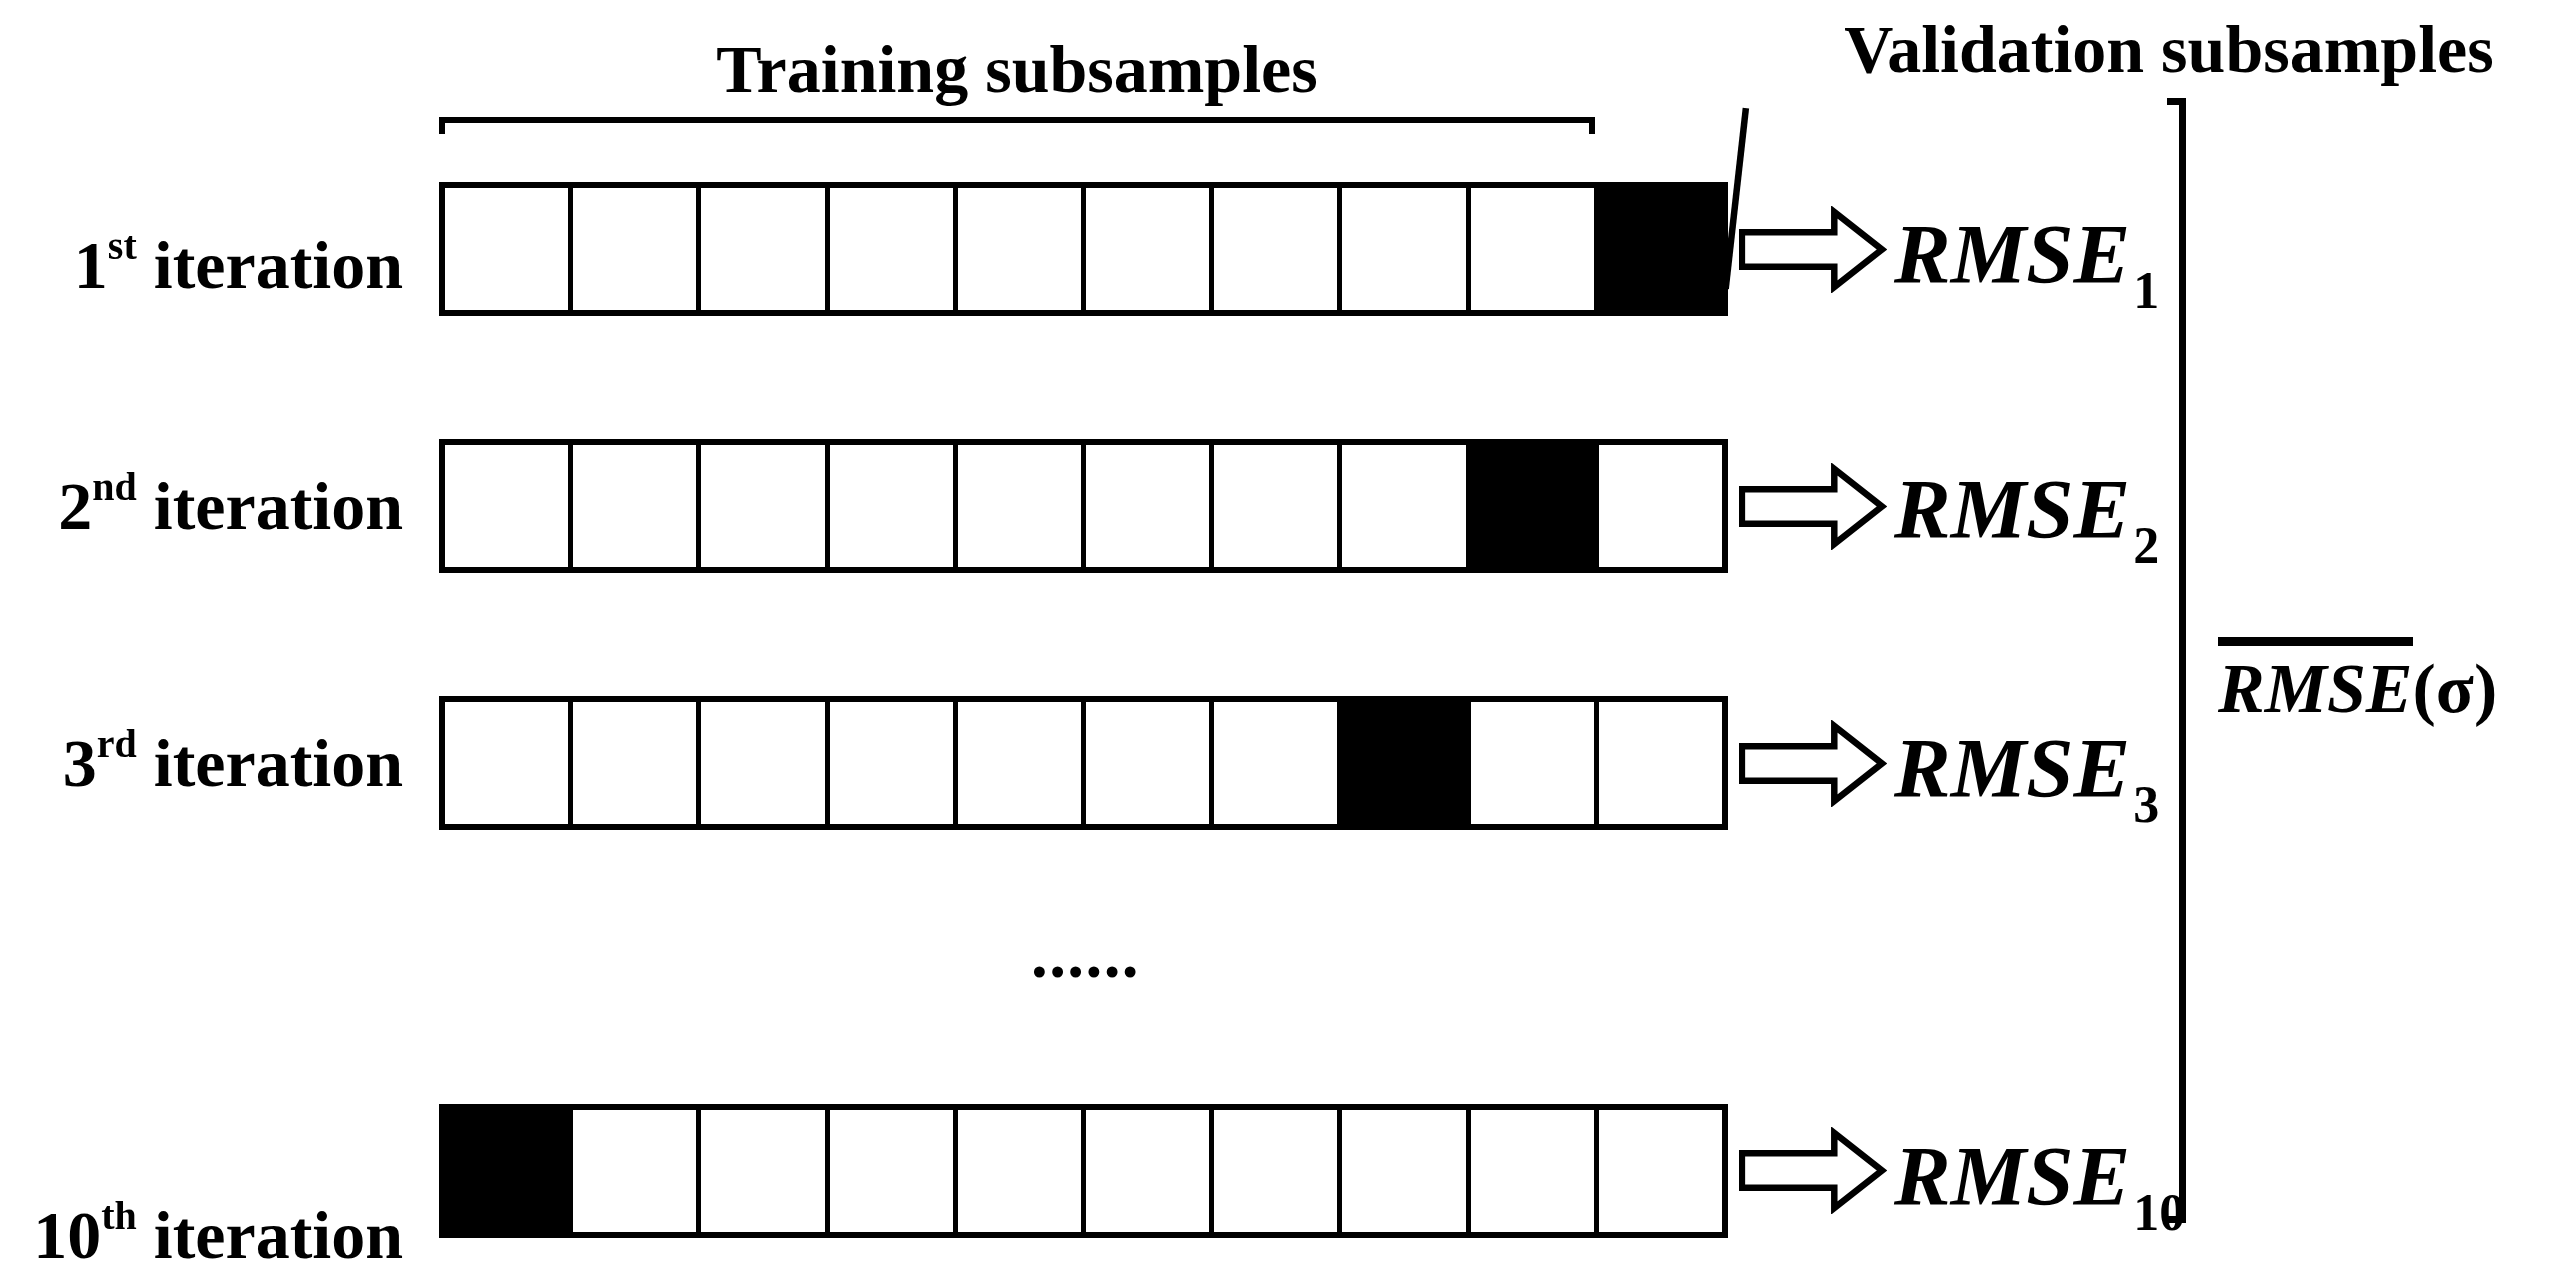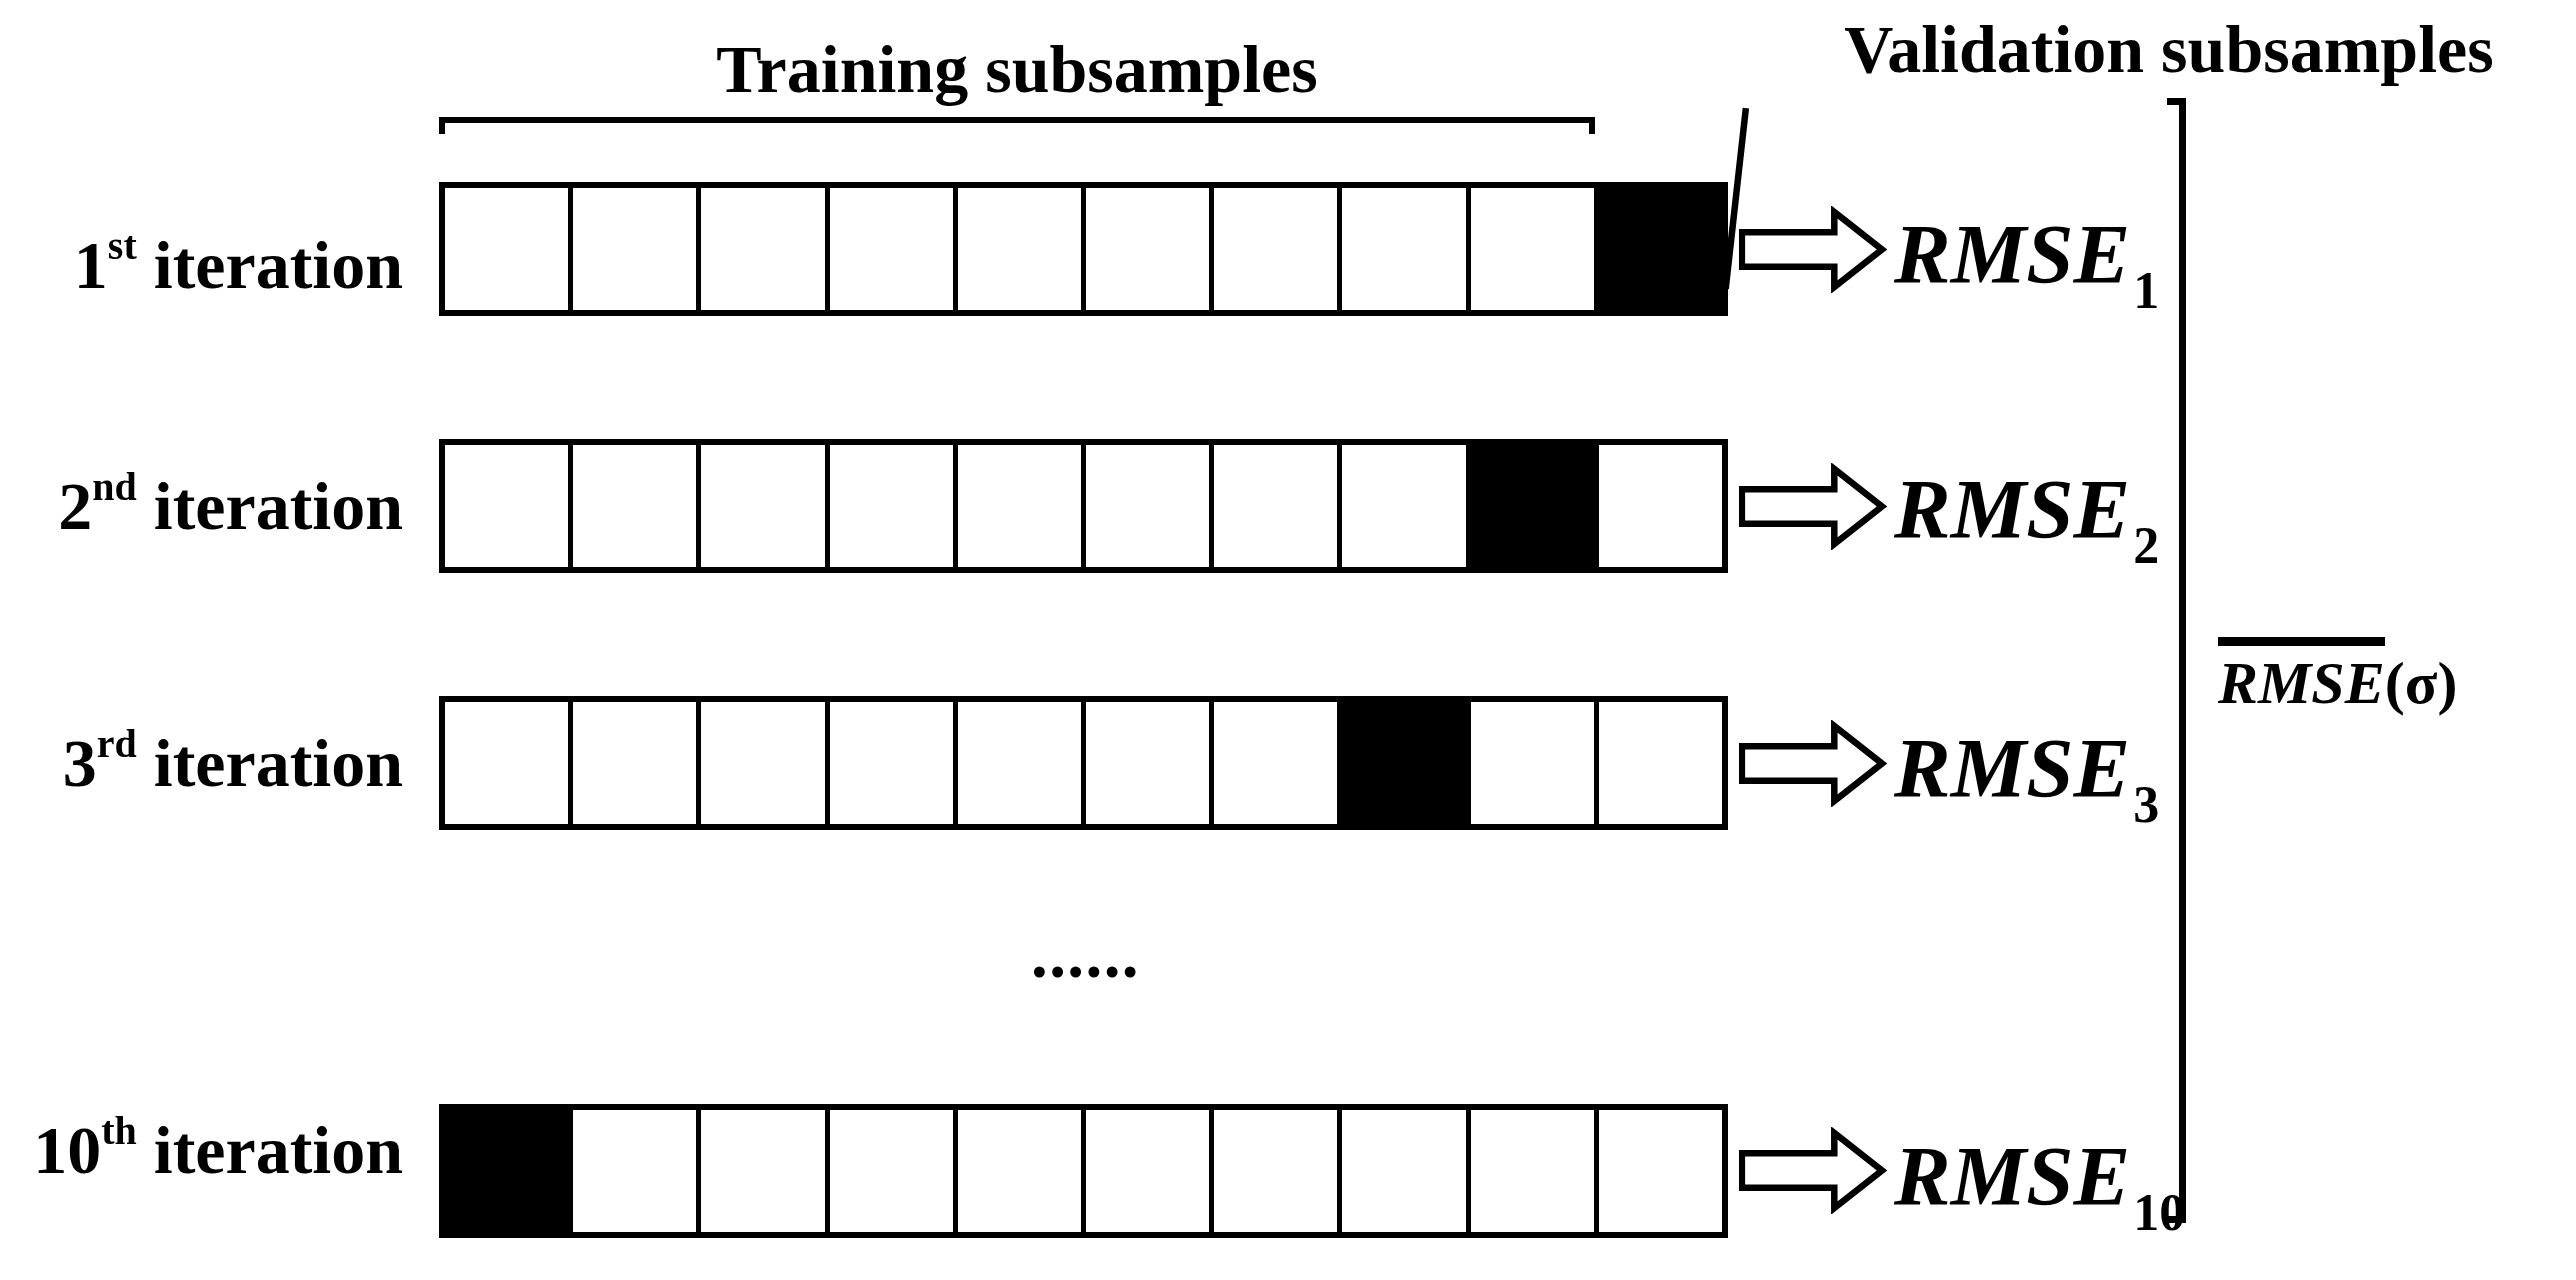--- a/index.html
+++ b/index.html
@@ -45,21 +45,21 @@
     left:977px;top:921px;width:217px;text-align:center;
     font-weight:bold;font-size:67px;line-height:67px;letter-spacing:1.4px;
   }
 
   
   #right-bracket{
     left:2167px;top:98px;width:19px;height:1125px;box-sizing:border-box;
     border-top:7.2px solid #000;border-right:7.2px solid #000;border-bottom:7.2px solid #000;
   }
 
-  #rmse-mean{left:2218px;top:637px;font-size:60px;font-weight:bold;white-space:nowrap;}
+  #rmse-mean{left:2218px;top:637px;font-size:70px;font-weight:bold;white-space:nowrap;}
   #rmse-mean .base{font-style:italic;display:inline-block;border-top:9.4px solid #000;padding-top:2.9px;}
   #rmse-mean .sigma{font-style:normal;display:inline-block;}
 </style>
 </head>
 <body>
 
 <div class="abs title" id="t-train">Training subsamples</div>
 <div class="abs title" id="t-valid">Validation subsamples</div>
 
 <div class="abs" id="top-bracket"></div>
@@ -113,21 +113,21 @@
       <div class="cell divider"></div>
       <div class="cell divider"></div>
       <div class="cell divider validation"></div>
       <div class="cell divider"></div>
       <div class="cell"></div>
     </div>
     <svg class="abs arrow" viewBox="0 0 205 120" style="top: 720px;">
       <polygon points="4,36 132,36 132,8 198,60 132,112 132,84 4,84" fill="#ffffff" stroke="#000000" stroke-width="9"></polygon>
     </svg>
     <div class="abs rmse" style="top: 723px; text-align: center;"><span>RMSE</span><span class="rmse-sub">3</span></div>
-    <div class="abs row-label" style="top: 1105px;"><span>10</span><span class="ord">th</span><span> iteration</span></div>
+    <div class="abs row-label" style="top: 1190px;"><span>10</span><span class="ord">th</span><span> iteration</span></div>
     <div class="abs strip" style="top: 1104px;">
       <div class="cell divider validation"></div>
       <div class="cell divider"></div>
       <div class="cell divider"></div>
       <div class="cell divider"></div>
       <div class="cell divider"></div>
       <div class="cell divider"></div>
       <div class="cell divider"></div>
       <div class="cell divider"></div>
       <div class="cell divider"></div>

